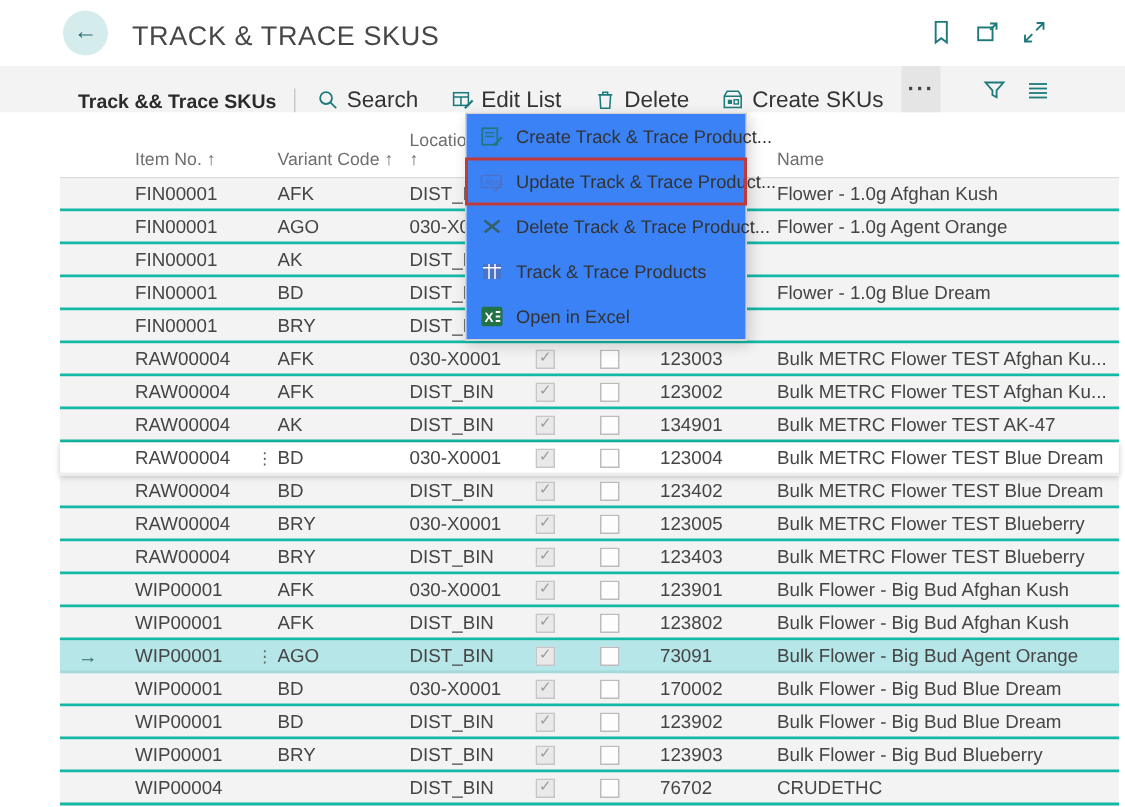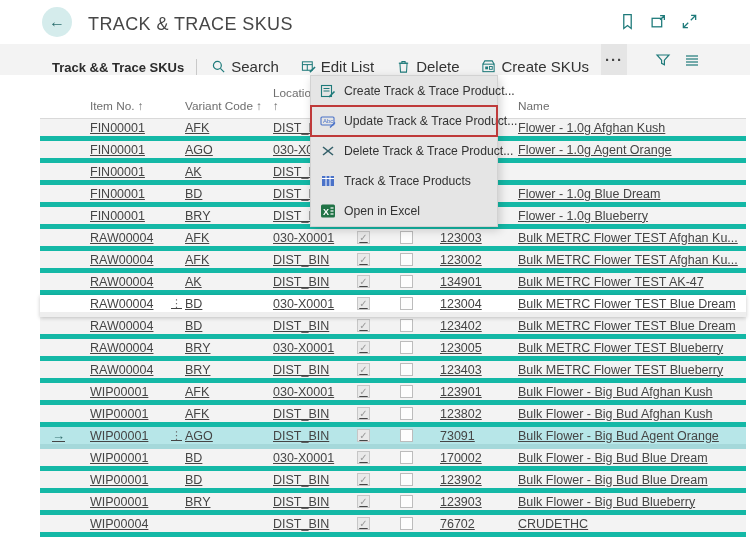--- a/index.html
+++ b/index.html
@@ -35,37 +35,37 @@
           width:706px; margin-left:40px; }
 
   
   .thead { position:absolute; top:75px; left:0; width:750px; height:44px; background:#fff; }
   .thead .grid { height:44px; align-items:end; border-bottom:1px solid #d9d9d9; }
   .th { font-size:11.8px; color:#6e6e6e; padding-bottom:5px; line-height:13px; cursor:pointer; }
   .th-item { grid-column:2; } .th-variant { grid-column:4; } .th-location { grid-column:5; } .th-name { grid-column:9; }
 
   
   .tbody { position:absolute; top:119px; left:0; width:750px; }
-  .row { height:22px; background:#f3f3f3; border-bottom:5px solid #14b8a6; font-size:12.5px; color:#454545;
-         align-items:center; cursor:pointer;text-decoration:underline; }
+  .row { height:22px; background:#f3f3f3; border-bottom:2px solid #14b8a6; font-size:12.5px; color:#454545;
+         align-items:center; cursor:pointer; }
   .row.focused { background:#fff; position:relative; z-index:1; box-shadow:0 1px 4px rgba(0,0,0,.22); border-bottom-color:#eee; }
   .row.selected { background:#b7e6e8; border-bottom-color:#a5d8da; }
   .cell { overflow:hidden; white-space:nowrap; text-overflow:ellipsis; }
   .c-sel { padding-left:12px; color:#356f6f; font-size:13px; }
   .c-ell { color:#666; font-size:11px; text-align:center; }
   .cb { width:13px; height:13px; border:1px solid #bcbcbc; background:#fdfdfd; display:flex;
         align-items:center; justify-content:center; cursor:pointer; }
   .cb.checked { background:#e9e9e9; border-color:#c6c6c6; }
   .cb.checked::after { content:"\2713"; font-size:10px; color:#9a9a9a; line-height:1; }
 
   
   .menu { position:absolute; left:310px; top:75px; width:188px; background:#fff; border:1px solid #d2d2d2;
           box-shadow:2px 3px 9px rgba(0,0,0,.18); z-index:10; }
   .menu-item { height:30px; display:flex; align-items:center; padding:0 8px 0 9px; font-size:12.2px; color:#333;
-               white-space:nowrap; cursor:pointer; background:#e5e5e5; }
+               white-space:nowrap; cursor:pointer; background:#3b82f6; }
   .menu-item .ico { width:16px; height:16px; margin-right:8px; flex:none; }
   .menu-item.hl { outline:2px solid #bf3a3a; outline-offset:-1px; }
 </style>
 </head>
 <body>
 
 <div class="titlebar">
   <div class="back-btn">
     <span>←</span>
   </div>
@@ -231,21 +231,20 @@
       <div class="cell c-ell"></div>
       <div class="cell">BRY</div>
       <div class="cell">DIST_BIN</div>
       <div class="cell">
         <span class="cb checked"></span>
       </div>
       <div class="cell">
         <span class="cb"></span>
       </div>
       <div class="cell"></div>
-      <div class="cell">Flower - 1.0g Blueberry</div>
     </div>
     <div class="row grid">
       <div class="cell c-sel"></div>
       <div class="cell">RAW00004</div>
       <div class="cell c-ell"></div>
       <div class="cell">AFK</div>
       <div class="cell">030-X0001</div>
       <div class="cell">
         <span class="cb checked"></span>
       </div>

